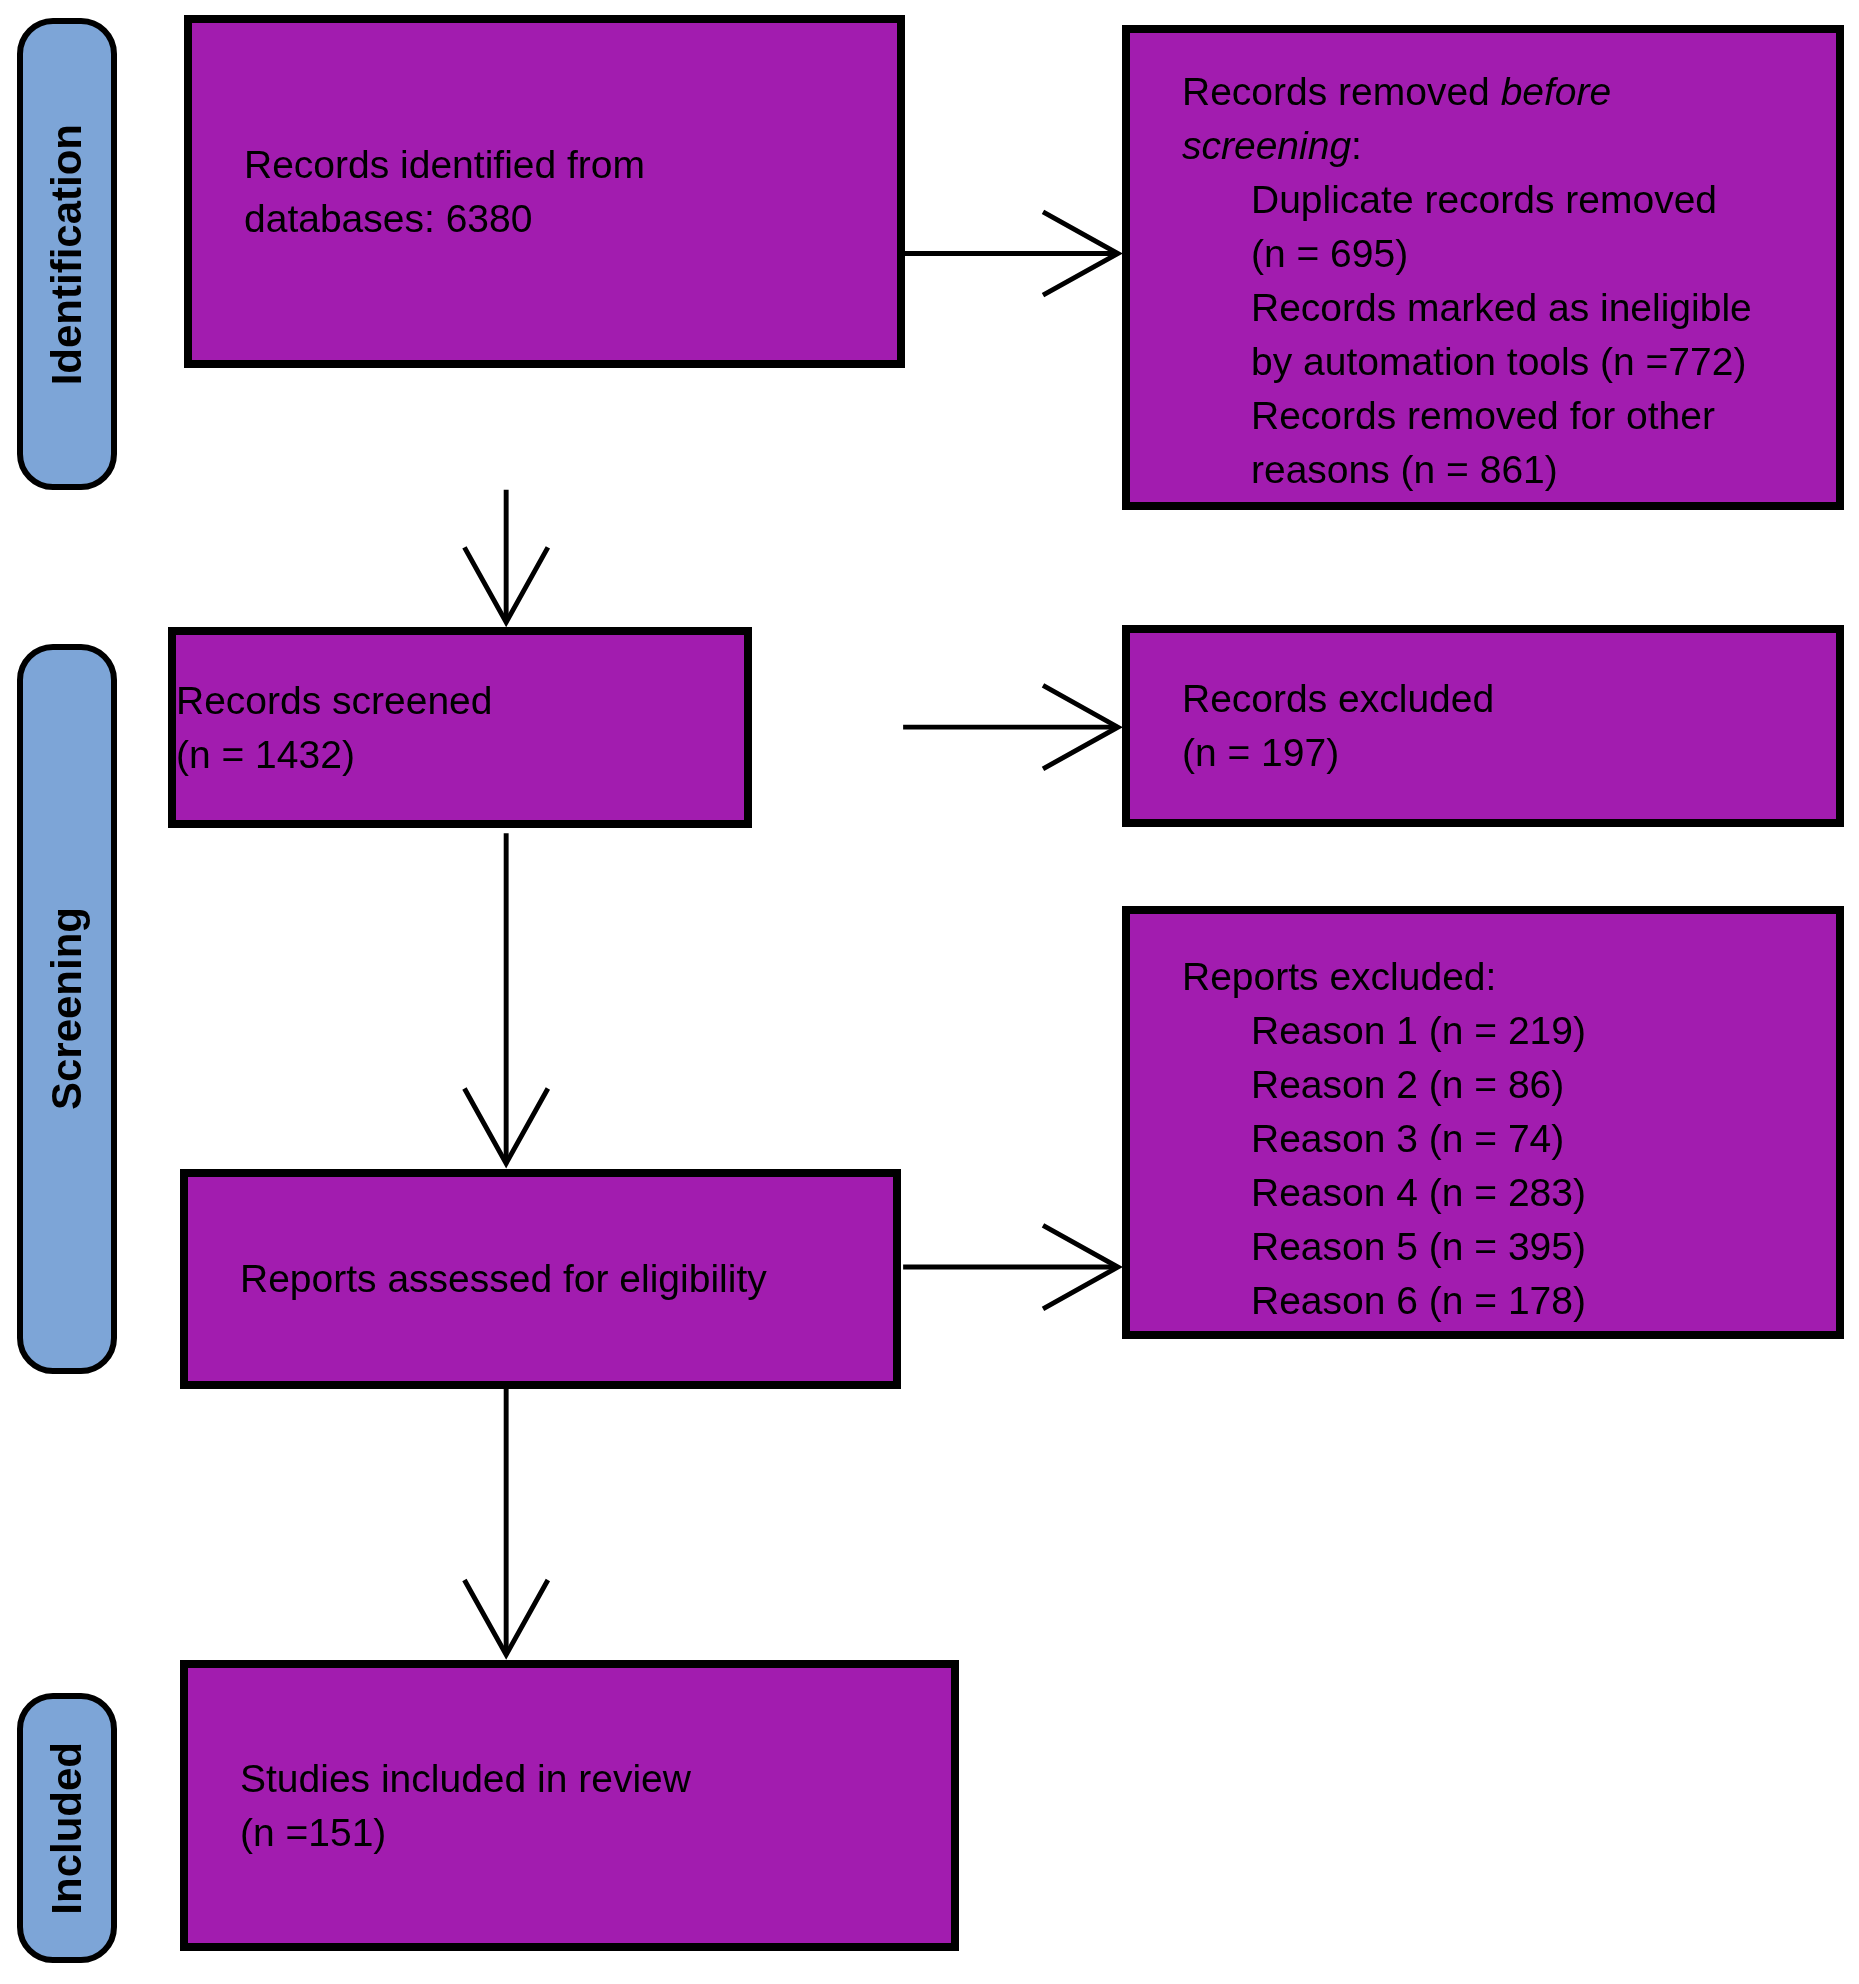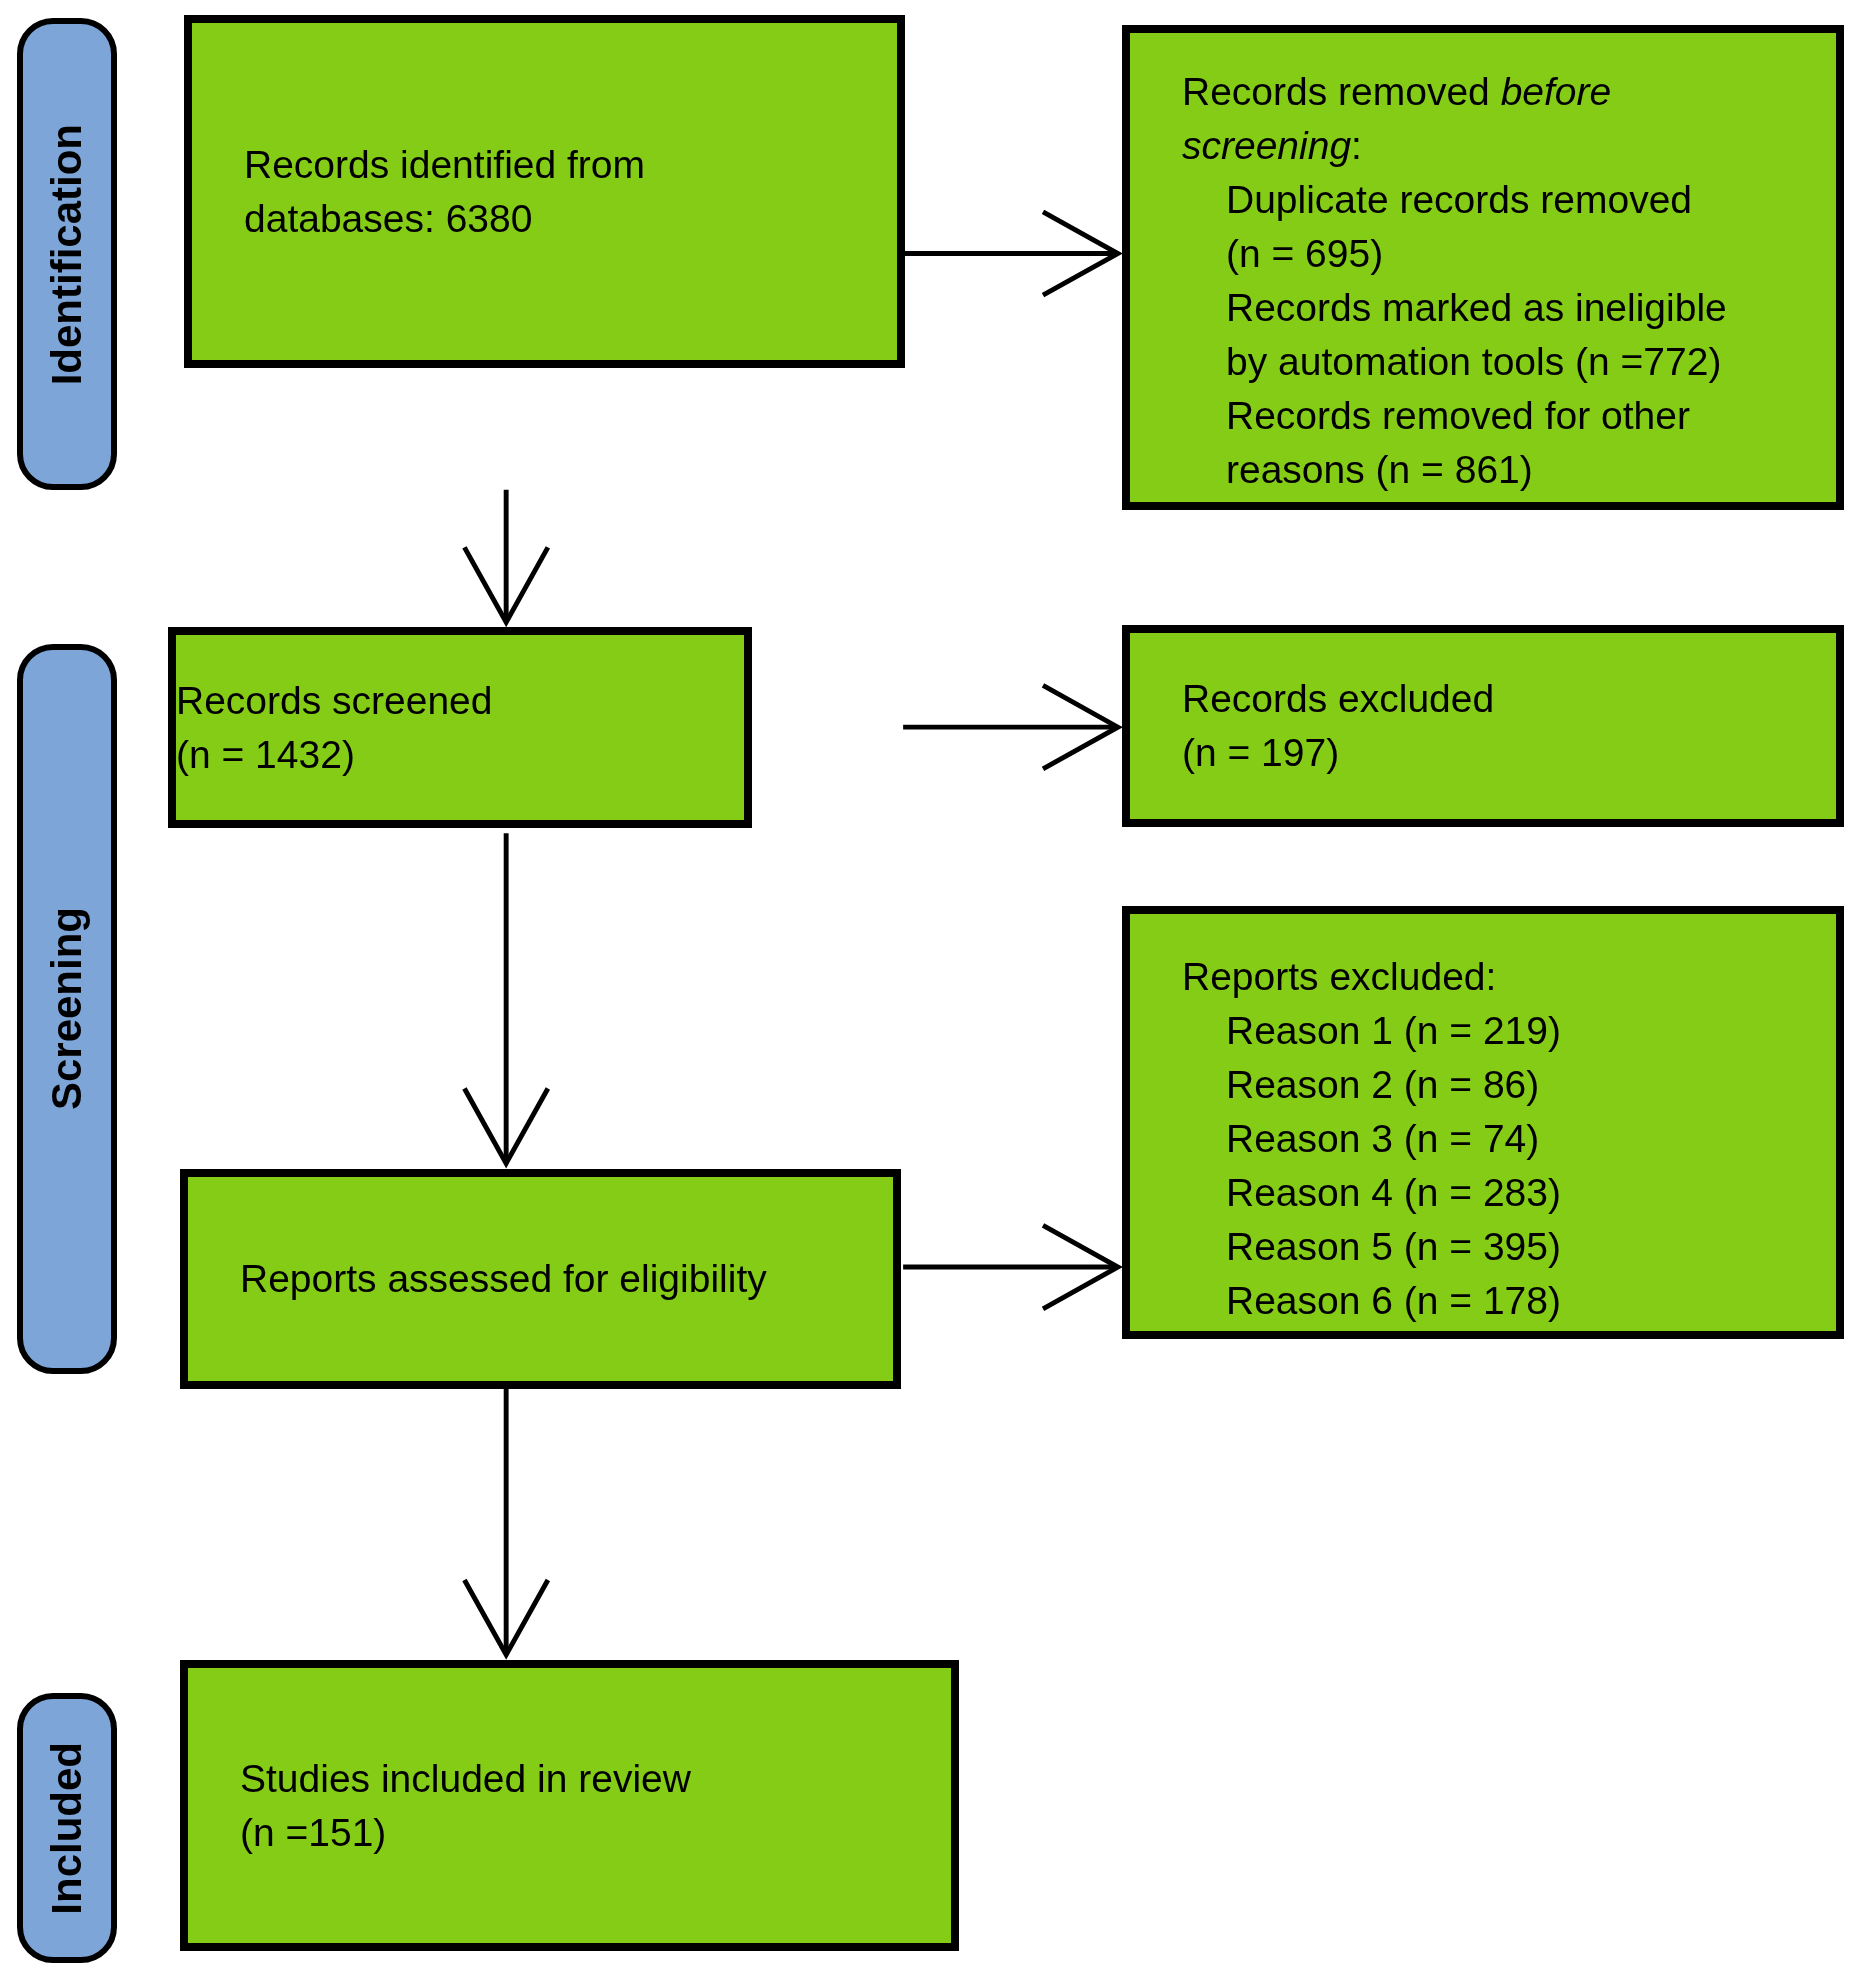--- a/index.html
+++ b/index.html
@@ -11,26 +11,26 @@
   .stage{
     position:absolute;left:16.6px;width:100px;background:#7DA5D7;
     border:6.7px solid #000;border-radius:36px;box-sizing:border-box;
     display:flex;align-items:center;justify-content:center;
   }
   .stage .rot{
     writing-mode:vertical-rl;transform:rotate(180deg);
     font-weight:bold;font-size:42px;white-space:nowrap;
   }
   .box{
-    position:absolute;background:#84cc16;border:8px solid #000;
+    position:absolute;background:#a21caf;border:8px solid #000;
     box-sizing:border-box;font-size:39px;line-height:54px;
   }
   .vcenter{display:flex;flex-direction:column;justify-content:center;}
   .line{display:block;}
-  .indent{margin-left:44px;}
+  .indent{margin-left:69px;}
   .ital{font-style:italic;}
   
   #box-identified{left:184px;top:15.3px;width:721px;height:353px;padding-left:52px;padding-right:18.4px;}
   #box-screened{left:168px;top:627px;width:584px;height:201px;padding-right:18.4px;}
   #box-assessed{left:180px;top:1169px;width:721px;height:220px;padding-left:52px;padding-right:18.4px;}
   #box-included{left:180px;top:1660px;width:779px;height:291px;padding-left:52px;padding-right:18.4px;}
   
   #box-removed{left:1122px;top:24.5px;width:722px;height:485px;padding:32px 18.4px 0 52px;}
   #box-excluded{left:1122px;top:625px;width:722px;height:202px;padding-left:52px;padding-right:18.4px;}
   #box-reports-excluded{left:1122px;top:906px;width:722px;height:433px;padding:36px 18.4px 0 52px;}

